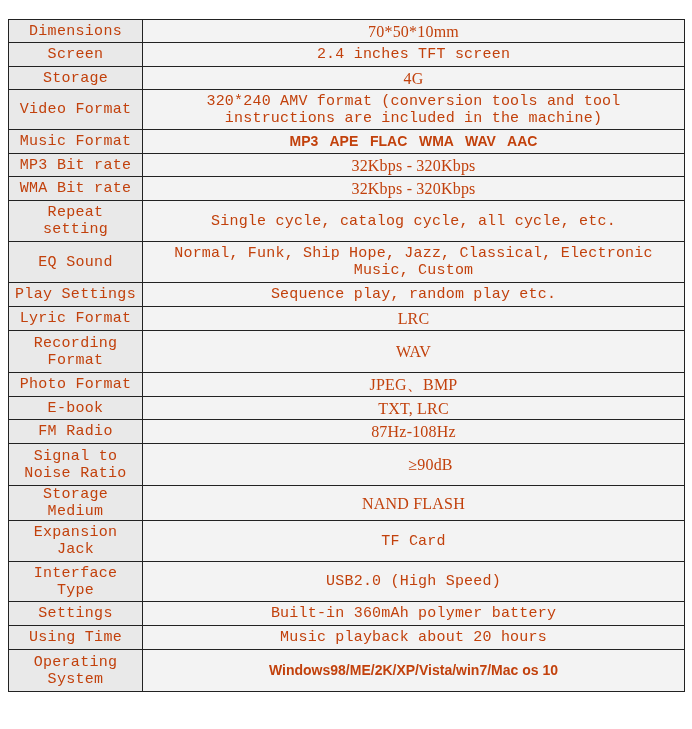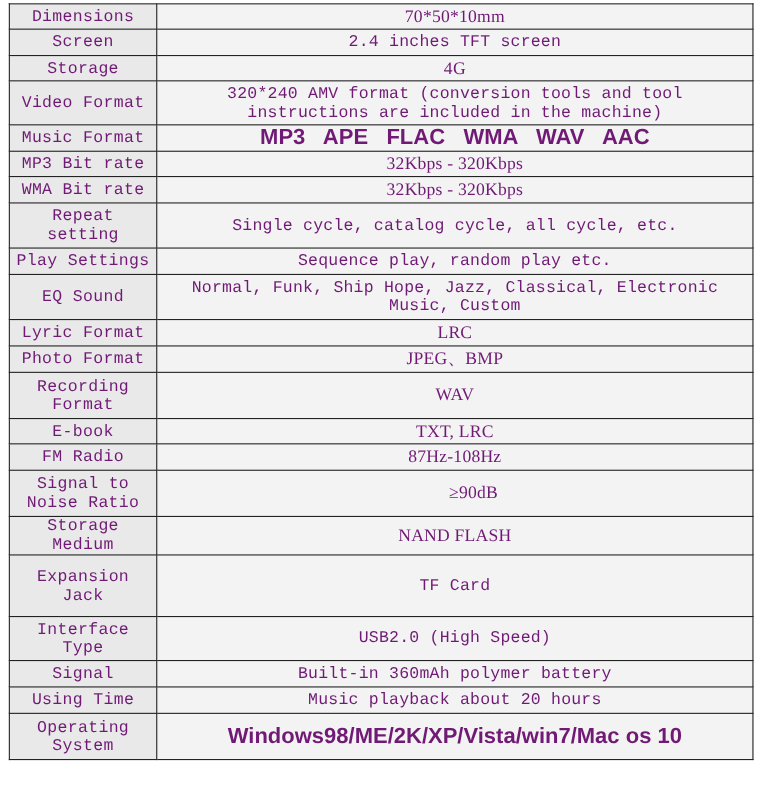--- a/index.html
+++ b/index.html
@@ -1,23 +1,23 @@
 <!DOCTYPE html>
 <html><head>
 <meta charset="utf-8">
 <style>
   html, body { margin: 0; padding: 0; background: #ffffff; }
   body { width: 692px; height: 729px; position: relative; overflow: hidden; }
   .spec-table {
-    position: absolute; left: 8px; top: 3px;
+    position: absolute; left: 8px; top: 19px;
     width: 677px;
     border-collapse: collapse;
     table-layout: fixed;
     font-family: "DejaVu Serif", serif;
-    color: #701a75;
+    color: #c2410c;
   }
   .spec-table td {
     border: 1.5px solid #222;
     text-align: center;
     vertical-align: middle;
     padding: 0 6px;
     font-size: 14.5px;
     line-height: 17px;
     letter-spacing: 0.2px;
   }
@@ -29,21 +29,21 @@
     letter-spacing: 0.3px;
   }
   .spec-table td.value {
     background: #f3f3f3;
     font-family: "Liberation Mono", monospace;
     font-size: 15px;
   }
   .spec-table td.value.bold {
     font-family: "Liberation Sans", sans-serif;
     font-weight: bold;
-    font-size: 20px;
+    font-size: 14px;
     letter-spacing: 0;
   }
   .spec-table td.value.serifv {
     font-family: "Liberation Serif", serif;
     font-size: 16px;
   }
 </style>
 </head>
 <body>
 
@@ -74,66 +74,66 @@
         <td class="value serifv" style="white-space: pre-wrap;">32Kbps - 320Kbps</td>
       </tr>
       <tr style="height: 24px;">
         <td class="label">WMA Bit rate</td>
         <td class="value serifv" style="white-space: pre-wrap;">32Kbps - 320Kbps</td>
       </tr>
       <tr style="height: 41px;">
         <td class="label">Repeat setting</td>
         <td class="value" style="white-space: pre-wrap;">Single cycle, catalog cycle, all cycle, etc.</td>
       </tr>
+      <tr style="height: 41px;">
+        <td class="label">EQ Sound</td>
+        <td class="value" style="white-space: pre-wrap;">Normal, Funk, Ship Hope, Jazz, Classical, Electronic Music, Custom</td>
+      </tr>
       <tr style="height: 24px;">
         <td class="label">Play Settings</td>
         <td class="value" style="white-space: pre-wrap;">Sequence play, random play etc.</td>
-      </tr>
-      <tr style="height: 41px;">
-        <td class="label">EQ Sound</td>
-        <td class="value" style="white-space: pre-wrap;">Normal, Funk, Ship Hope, Jazz, Classical, Electronic Music, Custom</td>
       </tr>
       <tr style="height: 24px; padding-left: 28px;">
         <td class="label">Lyric Format</td>
         <td class="value serifv" style="white-space: pre-wrap;">LRC</td>
       </tr>
+      <tr style="height: 42px;">
+        <td class="label">Recording Format</td>
+        <td class="value serifv" style="white-space: pre-wrap;">WAV</td>
+      </tr>
       <tr style="height: 24px;">
         <td class="label">Photo Format</td>
         <td class="value serifv" style="white-space: pre-wrap;">JPEG、BMP</td>
-      </tr>
-      <tr style="height: 42px;">
-        <td class="label">Recording Format</td>
-        <td class="value serifv" style="white-space: pre-wrap;">WAV</td>
       </tr>
       <tr style="height: 23px;">
         <td class="label">E-book</td>
         <td class="value serifv" style="white-space: pre-wrap;">TXT, LRC</td>
       </tr>
       <tr style="height: 24px;">
         <td class="label">FM Radio</td>
         <td class="value serifv" style="white-space: pre-wrap;">87Hz-108Hz</td>
       </tr>
       <tr style="height: 42px;">
         <td class="label">Signal to Noise Ratio</td>
         <td class="value serifv" style="white-space: pre-wrap; padding-left: 40px;">≥90dB</td>
       </tr>
       <tr style="height: 34px;">
         <td class="label">Storage Medium</td>
         <td class="value serifv" style="white-space: pre-wrap;">NAND FLASH</td>
       </tr>
-      <tr style="height: 56px;">
+      <tr style="height: 41px;">
         <td class="label">Expansion Jack</td>
         <td class="value" style="white-space: pre-wrap;">TF Card</td>
       </tr>
       <tr style="height: 40px;">
         <td class="label">Interface Type</td>
         <td class="value" style="white-space: pre-wrap;">USB2.0 (High Speed)</td>
       </tr>
       <tr style="height: 24px;">
-        <td class="label">Signal</td>
+        <td class="label">Settings</td>
         <td class="value" style="white-space: pre-wrap;">Built-in 360mAh polymer battery</td>
       </tr>
       <tr style="height: 24px;">
         <td class="label">Using Time</td>
         <td class="value" style="white-space: pre-wrap;">Music playback about 20 hours</td>
       </tr>
       <tr style="height: 42px;">
         <td class="label">Operating System</td>
         <td class="value bold" style="white-space: pre-wrap;">Windows98/ME/2K/XP/Vista/win7/Mac os 10</td>
       </tr>

